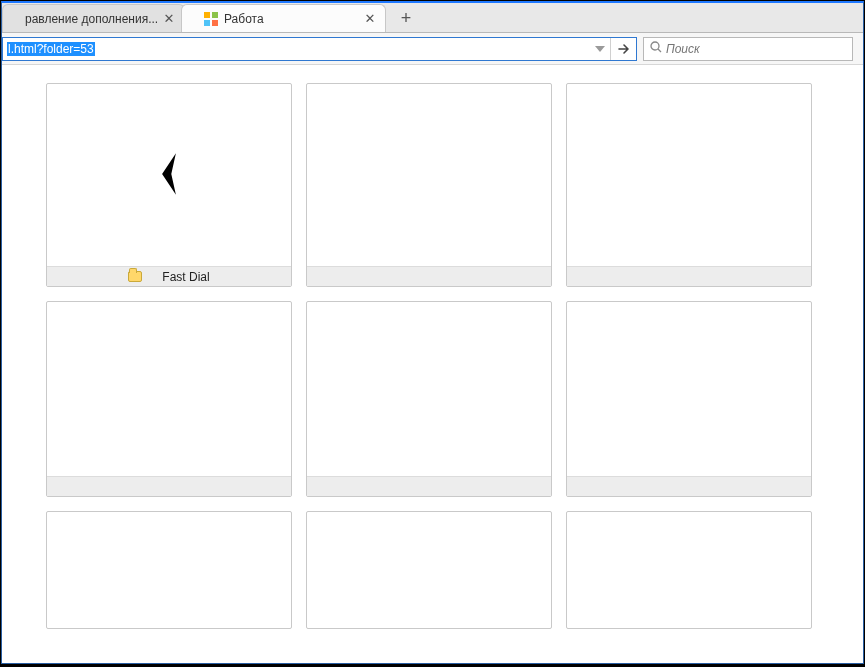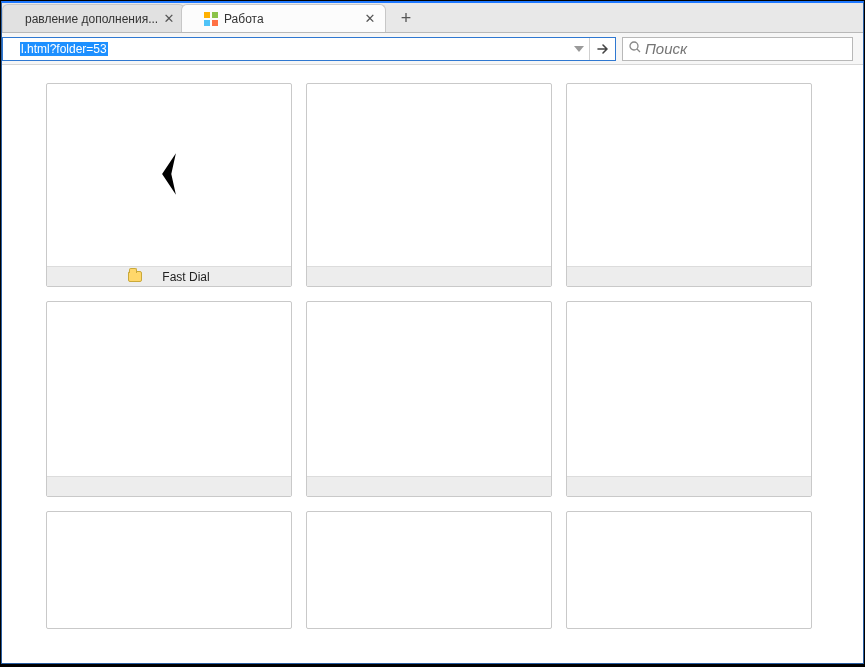--- a/index.html
+++ b/index.html
@@ -19,27 +19,27 @@
   .newtab { width: 28px; height: 24px; margin: 0 0 2px 6px; display: flex; align-items: center; justify-content: center; color: #555; font-size: 18px; cursor: pointer; }
 
   
   .fd-fav { display: grid; grid-template-columns: 6px 6px; grid-template-rows: 6px 6px; gap: 2px; }
   .fd-fav span { width: 6px; height: 6px; }
   .fd1{background:#ffb000}.fd2{background:#8bc34a}.fd3{background:#4fc3f7}.fd4{background:#ff7043}
 
   
   .navbar { height: 32px; background: #f6f6f6; border-bottom: 1px solid #d7d7d7; display: flex; align-items: center; padding: 0 6px 0 0; gap: 6px; }
   .urlwrap { flex: 1 1 auto; height: 24px; border: 1px solid #2f78d1; background: #fff; display: flex; align-items: stretch; overflow: hidden; }
-  .url { flex: 1 1 auto; height: 100%; display: flex; align-items: center; padding: 0 17px; }
+  .url { flex: 1 1 auto; height: 100%; display: flex; align-items: center; padding: 0 4px; }
   .url span { background: #1e90ff; color: #fff; padding: 0 1px; font-size: 12px; white-space: nowrap; }
   .url-drop { width: 20px; display: flex; align-items: center; justify-content: center; color: #777; cursor: pointer; }
   .url-go { width: 26px; display: flex; align-items: center; justify-content: center; color: #444; border-left: 1px solid #d0d0d0; cursor: pointer; }
   .searchwrap { flex: 0 0 210px; height: 24px; border: 1px solid #b8b8b8; background: #fff; display: flex; align-items: center; padding: 0 6px; color: #888; font-style: italic; gap: 4px; margin-right: 4px; }
   .searchwrap .mag { color: #888; }
-  .searchinput { border: none; outline: none; flex: 1; font-style: italic; font-size: 15px; color: #404040; }
+  .searchinput { border: none; outline: none; flex: 1; font-style: italic; font-size: 12px; color: #404040; }
 
   
   .content { flex: 1 1 auto; background: #fff; overflow: hidden; }
   .grid { display: flex; flex-wrap: wrap; gap: 14px; padding: 18px 44px; }
   .tile { width: 246px; height: 204px; border: 1px solid #c9c9c9; border-radius: 2px; background: #fff; display: flex; flex-direction: column; overflow: hidden; }
   .tile .preview { flex: 1 1 auto; display: flex; align-items: center; justify-content: center; }
   .tile .bar { height: 20px; background: #ededed; border-top: 1px solid #dcdcdc; display: flex; align-items: center; justify-content: center; gap: 20px; font-size: 12px; color: #222; }
   .tile.row2 { height: 196px; }
   .tile.row3 { height: 118px; }
 

